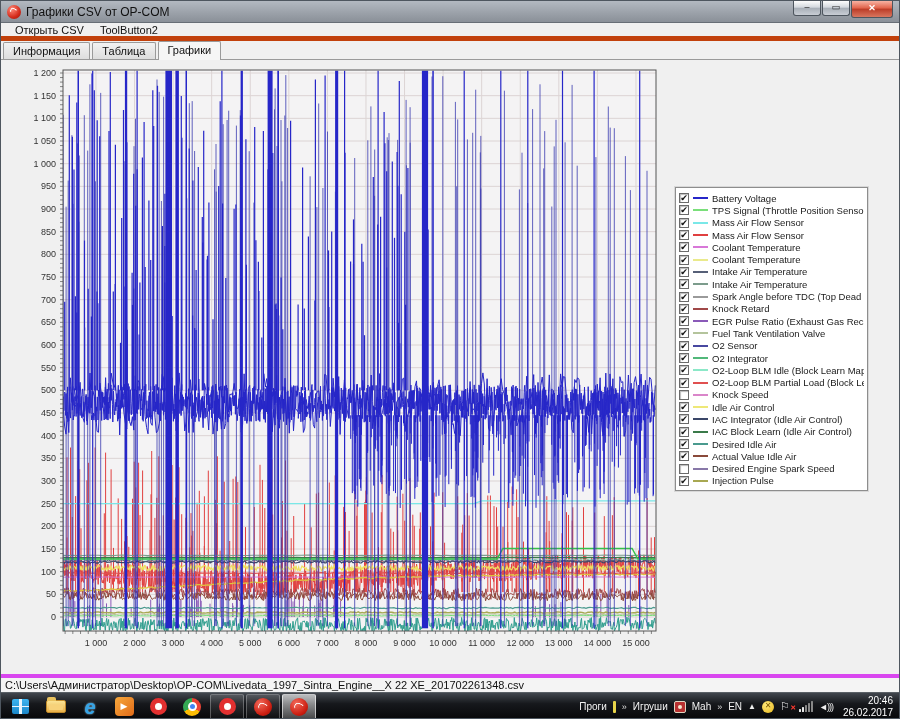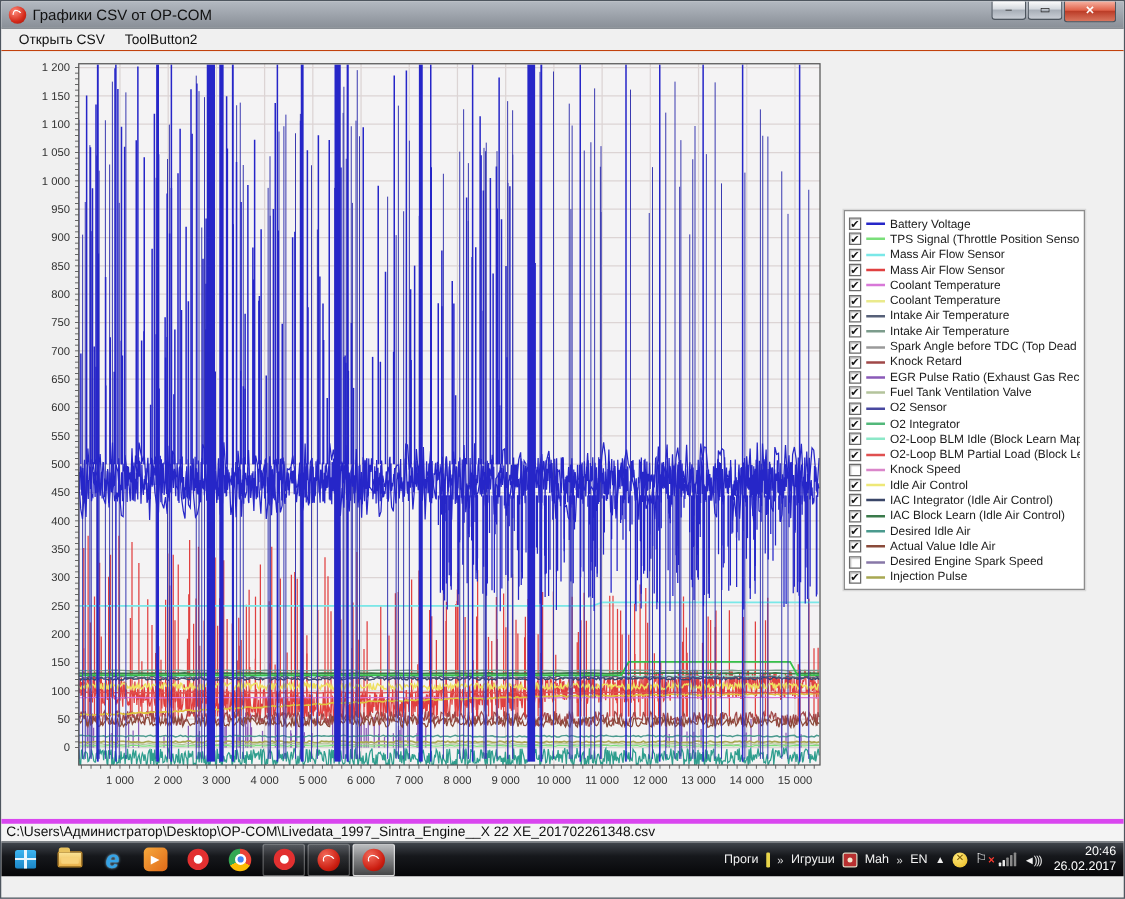--- a/index.html
+++ b/index.html
@@ -9,21 +9,21 @@
   
   .titlebar { height:22px; background:linear-gradient(#b3b9c1,#9aa0a8 60%,#8a9098); border-bottom:1px solid #676e76; display:flex; align-items:center; padding:0 6px; position:relative; }
   .appicon { width:14px; height:14px; border-radius:50%; background:radial-gradient(circle at 35% 30%, #ff8a7a, #d42a1a 60%, #9c1508); margin-right:5px; position:relative; flex:0 0 auto; }
   .appicon::after { content:""; position:absolute; left:3px; top:3px; width:5px; height:4px; border:1.5px solid #fff; border-right-color:transparent; border-bottom-color:transparent; border-radius:50%; transform:rotate(25deg); }
   .title { font-size:12px; color:#111; }
   .winbtns { position:absolute; right:6px; top:0; display:flex; }
   .wbtn { width:28px; height:15px; border:1px solid #4d555e; border-top:none; border-radius:0 0 3px 3px; background:linear-gradient(#fdfdfd,#d3d8de 45%,#a7aeb7 50%,#c9ced5); color:#222; font-size:9px; line-height:13px; text-align:center; margin-left:1px; }
   .wbtn.close { width:42px; height:17px; background:linear-gradient(#f7b2a2,#e0624a 45%,#bb3c27 50%,#d9765f); color:#fff; line-height:15px; font-weight:bold; }
 
   
-  .menubar { height:18px; background:#f0f0f0; border-bottom:1px solid #c2410c; display:flex; align-items:center; padding-left:6px; }
+  .menubar { height:18px; background:#f0f0f0; border-bottom:5px solid #c2410c; display:flex; align-items:center; padding-left:6px; }
   .menuitem { font-size:11px; color:#111; padding:2px 8px; }
 
   
   .tabbar { height:19px; background:#f0f0f0; position:relative; padding-left:2px; display:flex; align-items:flex-end; }
   .tabbar::after { content:""; position:absolute; left:0; right:0; bottom:0; height:1px; background:#9a9a9a; }
   .tab { font-size:11px; color:#111; padding:2px 9px 3px; border:1px solid #9a9a9a; border-bottom:none; border-radius:2px 2px 0 0; background:linear-gradient(#f2f2f2,#dcdcdc); margin-right:2px; position:relative; }
   .tab.active { background:#f6f6f6; z-index:2; padding-bottom:4px; }
 
   
   .content { position:relative; height:614px; background:#f0f0f0; }
@@ -92,20 +92,25 @@
       <div class="wbtn">▭</div>
       <div class="wbtn close">✕</div>
     </div>
   </div>
 
   <div class="menubar">
     <span class="menuitem">Открыть CSV</span>
     <span class="menuitem">ToolButton2</span>
   </div>
 
+  <div class="tabbar">
+    <span class="tab">Информация</span>
+    <span class="tab">Таблица</span>
+    <span class="tab active">Графики</span>
+  </div>
 
   <div class="content">
     <svg class="chart-svg" width="670" height="614">
         <rect x="62" y="10" width="593" height="561" fill="#f4f3f4"></rect>
         <line x1="62" y1="557" x2="655" y2="557" stroke="#dcd4d4" stroke-width="1"></line>
         <text x="55" y="560" text-anchor="end" font-size="9" fill="#333" font-family="Liberation Sans, sans-serif">0</text>
         <line x1="62" y1="534.333335" x2="655" y2="534.333335" stroke="#dcd4d4" stroke-width="1"></line>
         <text x="55" y="537.333335" text-anchor="end" font-size="9" fill="#333" font-family="Liberation Sans, sans-serif">50</text>
         <line x1="62" y1="511.66667" x2="655" y2="511.66667" stroke="#dcd4d4" stroke-width="1"></line>
         <text x="55" y="514.6666700000001" text-anchor="end" font-size="9" fill="#333" font-family="Liberation Sans, sans-serif">100</text>

